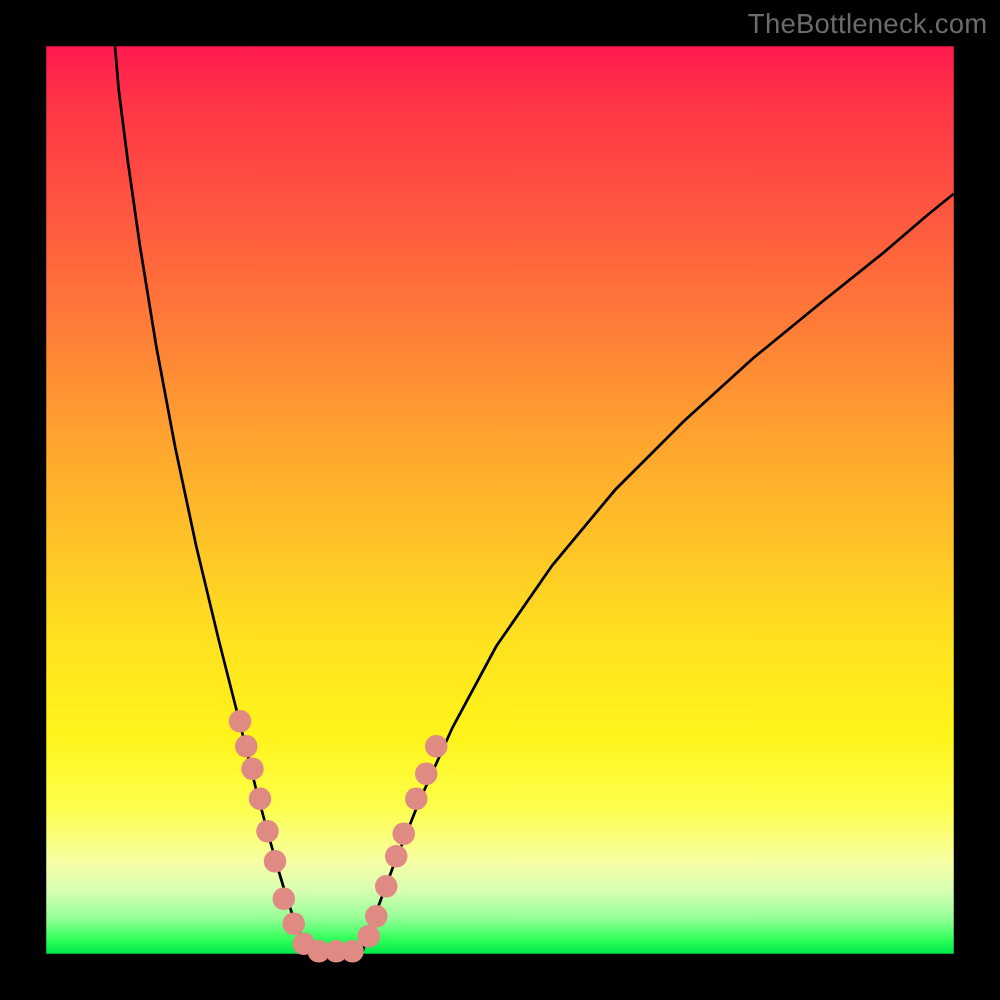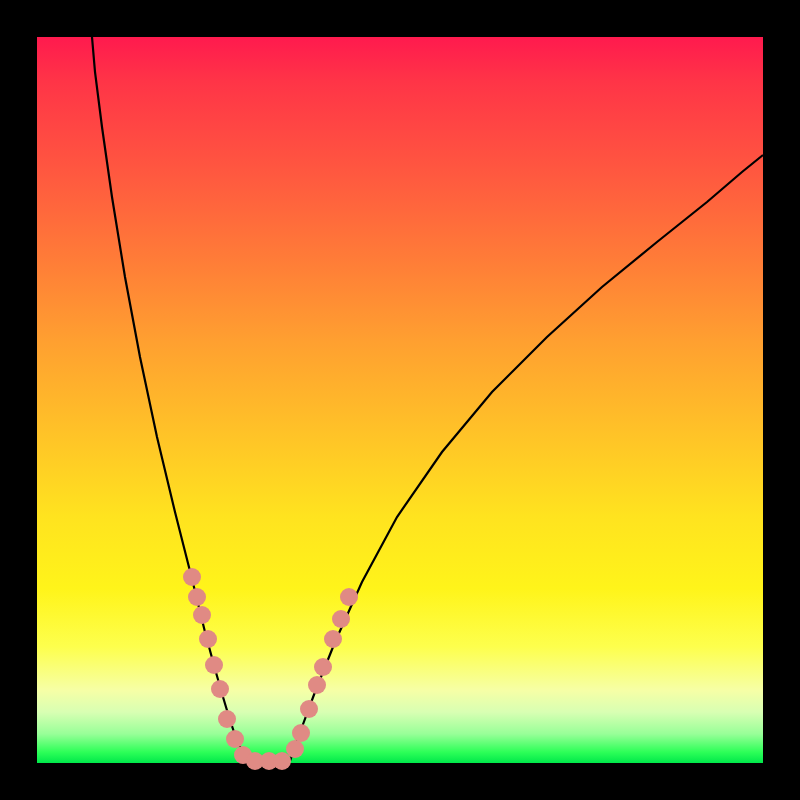--- a/index.html
+++ b/index.html
@@ -67,20 +67,21 @@
   }
   .dots circle {
     fill: #e08a84;
     stroke: none;
   }
 </style>
 </head>
 <body>
 
 <div class="frame">
+  <div class="watermark">TheBottleneck.com</div>
 
   <div class="plot-area">
     <svg class="curve" viewBox="0 0 726 726">
       <g>
         <path d="M 55 0 L 58 35 L 65 90 L 75 160 L 88 240 L 103 320 L 120 400 L 138 475 L 155 542 L 168 595 L 178 632 L 186 660 L 192 680 L 198 698 L 203 710 L 210 724"></path>
         <path d="M 210 724 L 253 724"></path>
         <path d="M 253 724 L 258 710 L 265 690 L 278 655 L 298 605 L 325 545 L 360 480 L 405 415 L 455 355 L 510 300 L 565 250 L 620 205 L 670 165 L 705 135 L 726 118"></path>
       </g>
       <g class="dots">
           <circle cx="155" cy="540" r="9"></circle>

